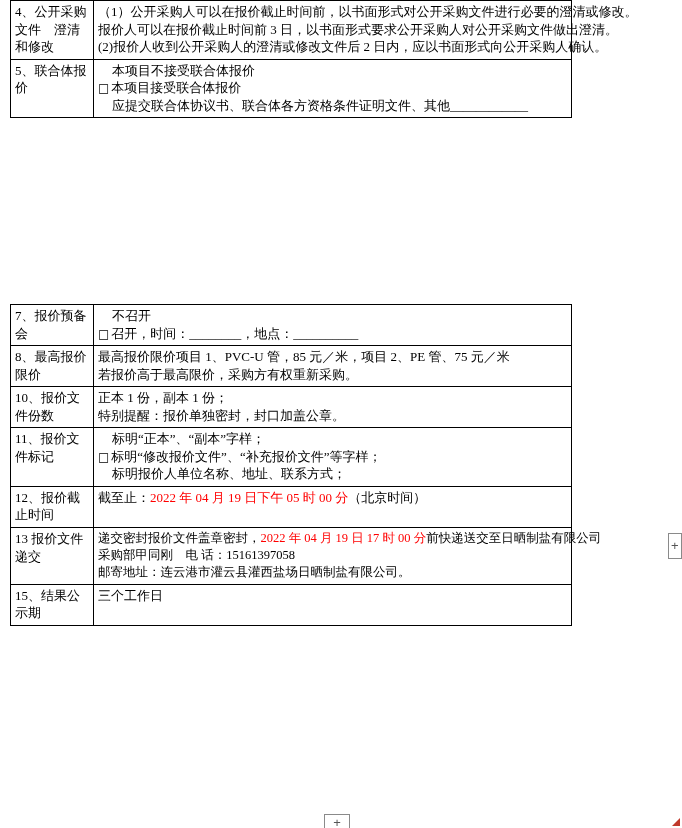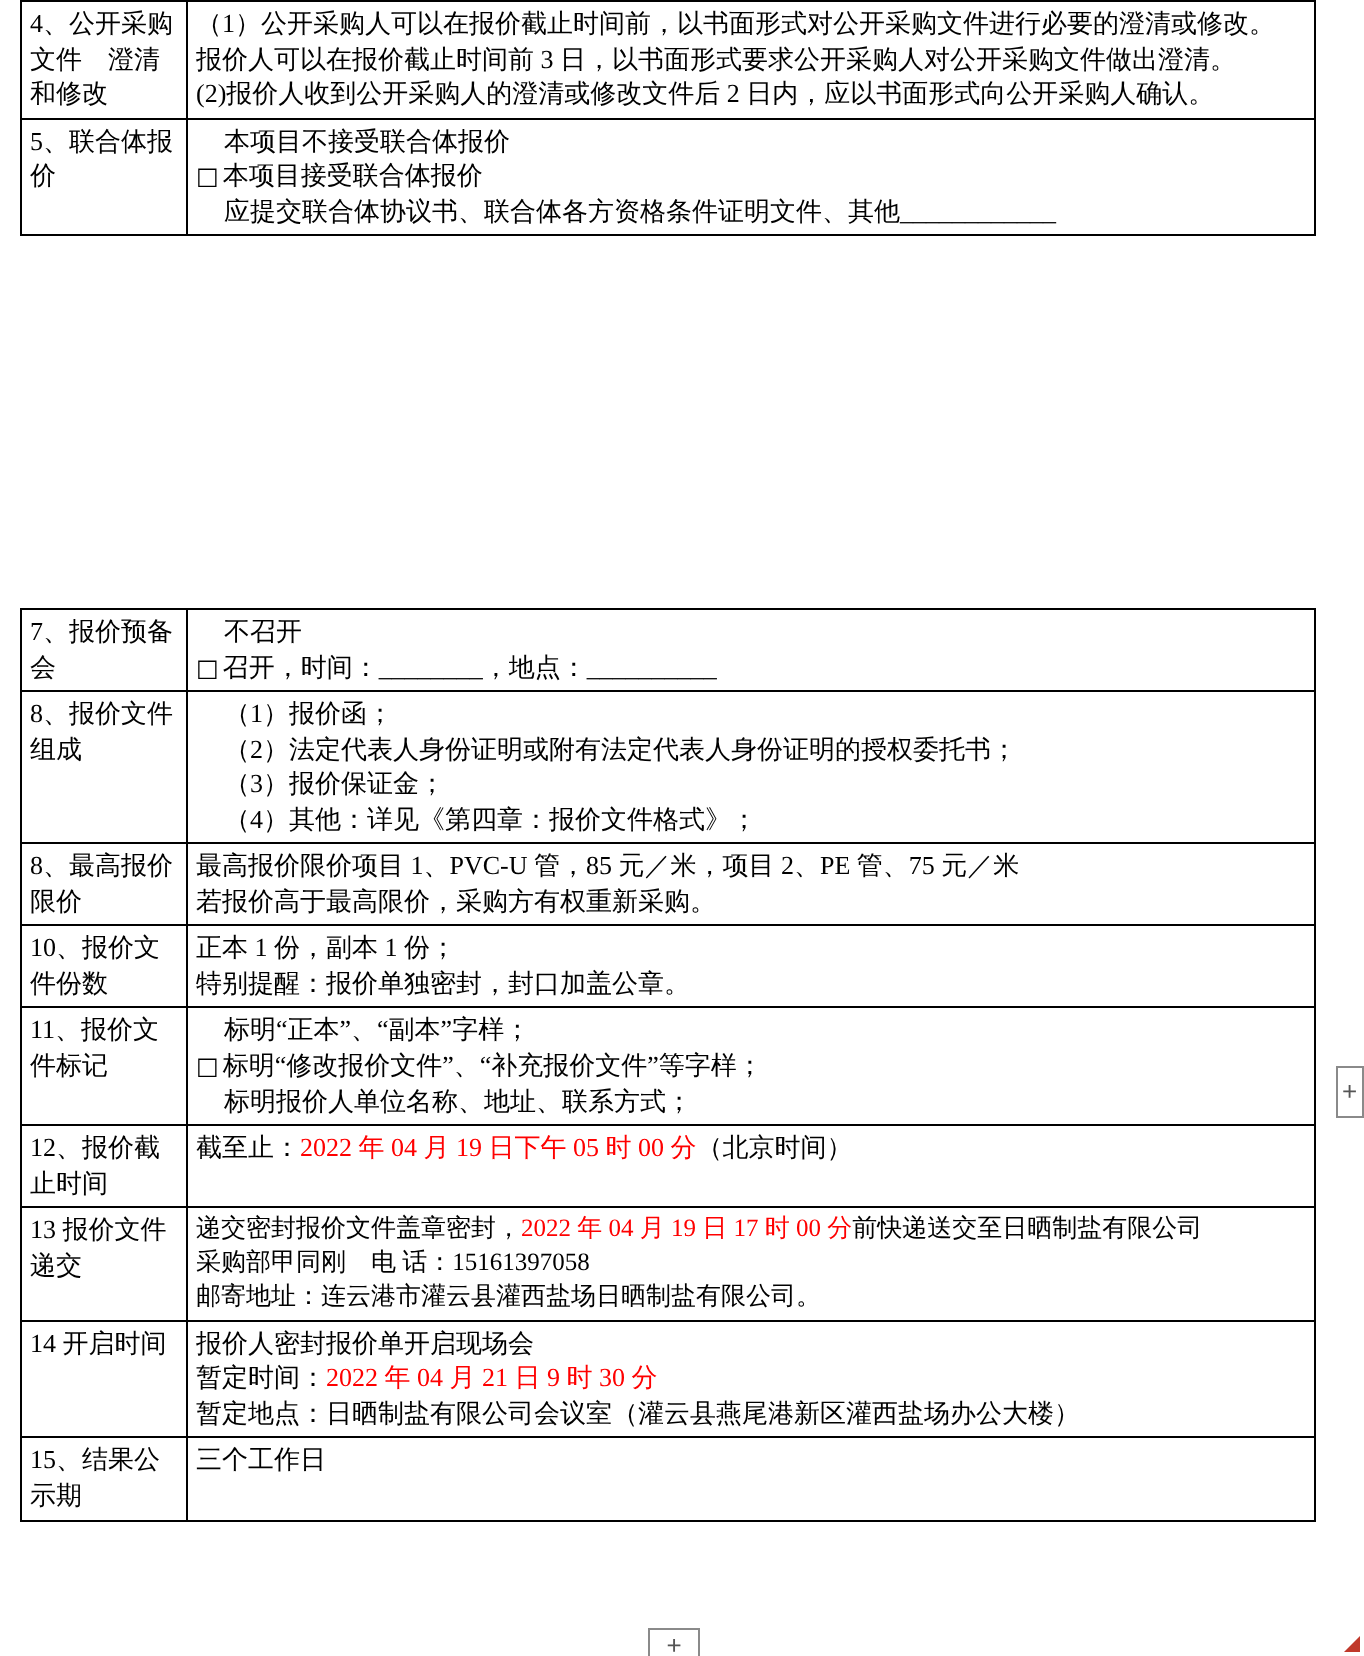--- a/index.html
+++ b/index.html
@@ -16,21 +16,21 @@
     color: #000000;
   }
   .page {
     position: relative;
     width: 682px;
     height: 828px;
   }
   table.doc-table {
     border-collapse: collapse;
     table-layout: fixed;
-    width: 648px;
+    width: 562px;
     margin-left: 10px;
   }
   table.doc-table td {
     border: 1px solid #000000;
     vertical-align: top;
     padding: 2px 4px 3px 4px;
     line-height: 1.35;
   }
   td.label {
     width: 74px;
@@ -163,29 +163,20 @@
 
       <tbody>
           <tr>
         <td class="label">7、报价预备会</td>
         <td class="content">
           <span class="line ind bold">不召开</span>
           <span class="line chk">召开，时间：________，地点：__________</span>
         </td>
       </tr>
 
-      <tr>
-        <td class="label">8、报价文件组成</td>
-        <td class="content">
-          <span class="line ind">（1）报价函；</span>
-          <span class="line ind">（2）法定代表人身份证明或附有法定代表人身份证明的授权委托书；</span>
-          <span class="line ind">（3）报价保证金；</span>
-          <span class="line ind">（4）其他：详见《第四章：报价文件格式》；</span>
-        </td>
-      </tr>
 
       <tr>
         <td class="label">8、最高报价限价</td>
         <td class="content">
           <span class="line">最高报价限价项目 1、PVC-U 管，85 元／米，项目 2、PE 管、75 元／米</span>
           <span class="line">若报价高于最高限价，采购方有权重新采购。</span>
         </td>
       </tr>
 
       <tr>
@@ -214,28 +205,20 @@
 
       <tr>
         <td class="label">13 报价文件递交</td>
         <td class="content nowrap-small">
           <span class="line"><span>递交密封报价文件盖章密封，</span><span class="red">2022 年 04 月 19 日 17 时 00 分</span><span>前快递送交至日晒制盐有限公司</span></span>
           <span class="line">采购部甲同刚　电 话：15161397058</span>
           <span class="line">邮寄地址：连云港市灌云县灌西盐场日晒制盐有限公司。</span>
         </td>
       </tr>
 
-      <tr>
-        <td class="label">14 开启时间</td>
-        <td class="content">
-          <span class="line">报价人密封报价单开启现场会</span>
-          <span class="line"><span>暂定时间：</span><span class="red">2022 年 04 月 21 日 9 时 30 分</span></span>
-          <span class="line">暂定地点：日晒制盐有限公司会议室（灌云县燕尾港新区灌西盐场办公大楼）</span>
-        </td>
-      </tr>
 
       <tr>
         <td class="label">15、结果公示期</td>
         <td class="content">
           <span class="line">三个工作日</span>
         </td>
       </tr>
 
     </tbody>
       </table>

